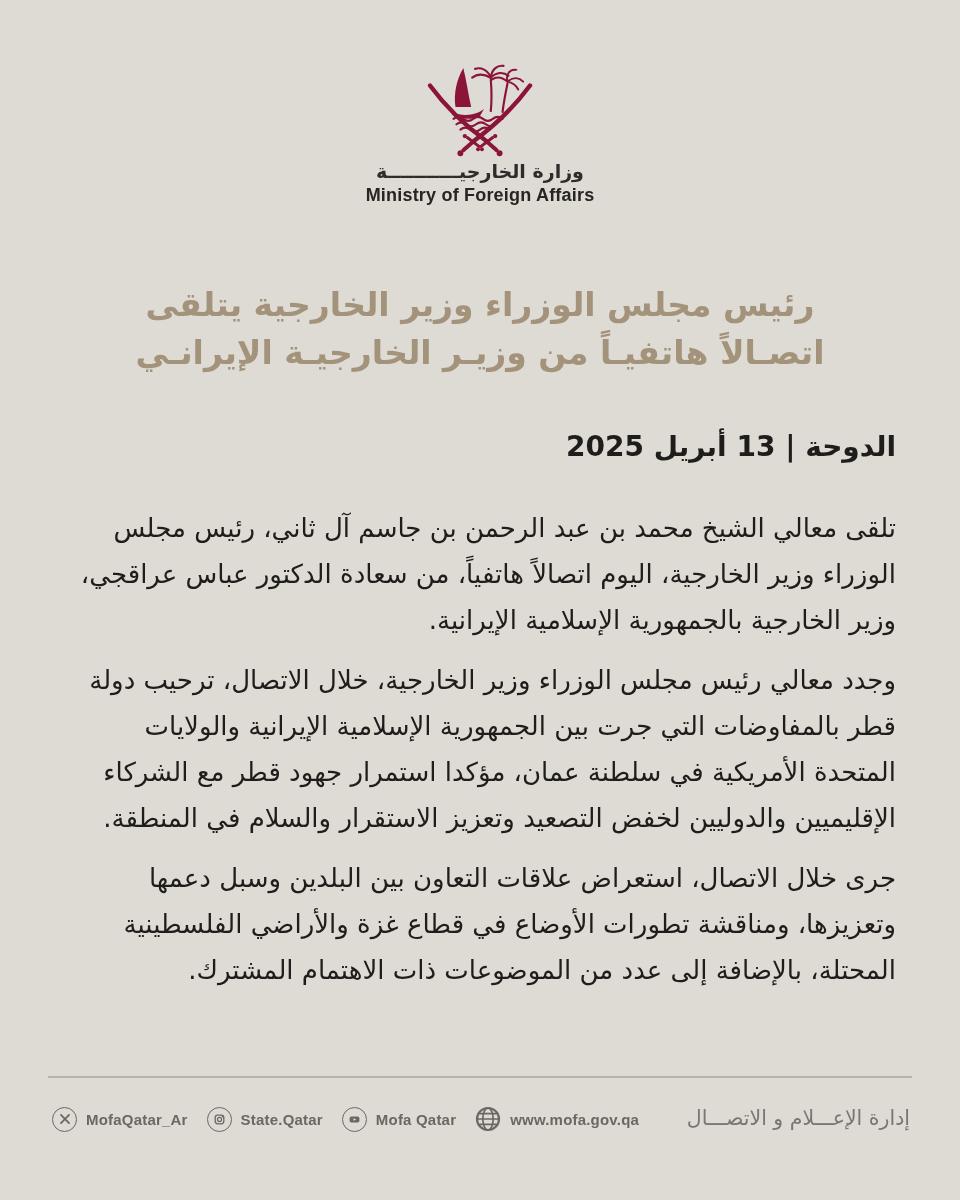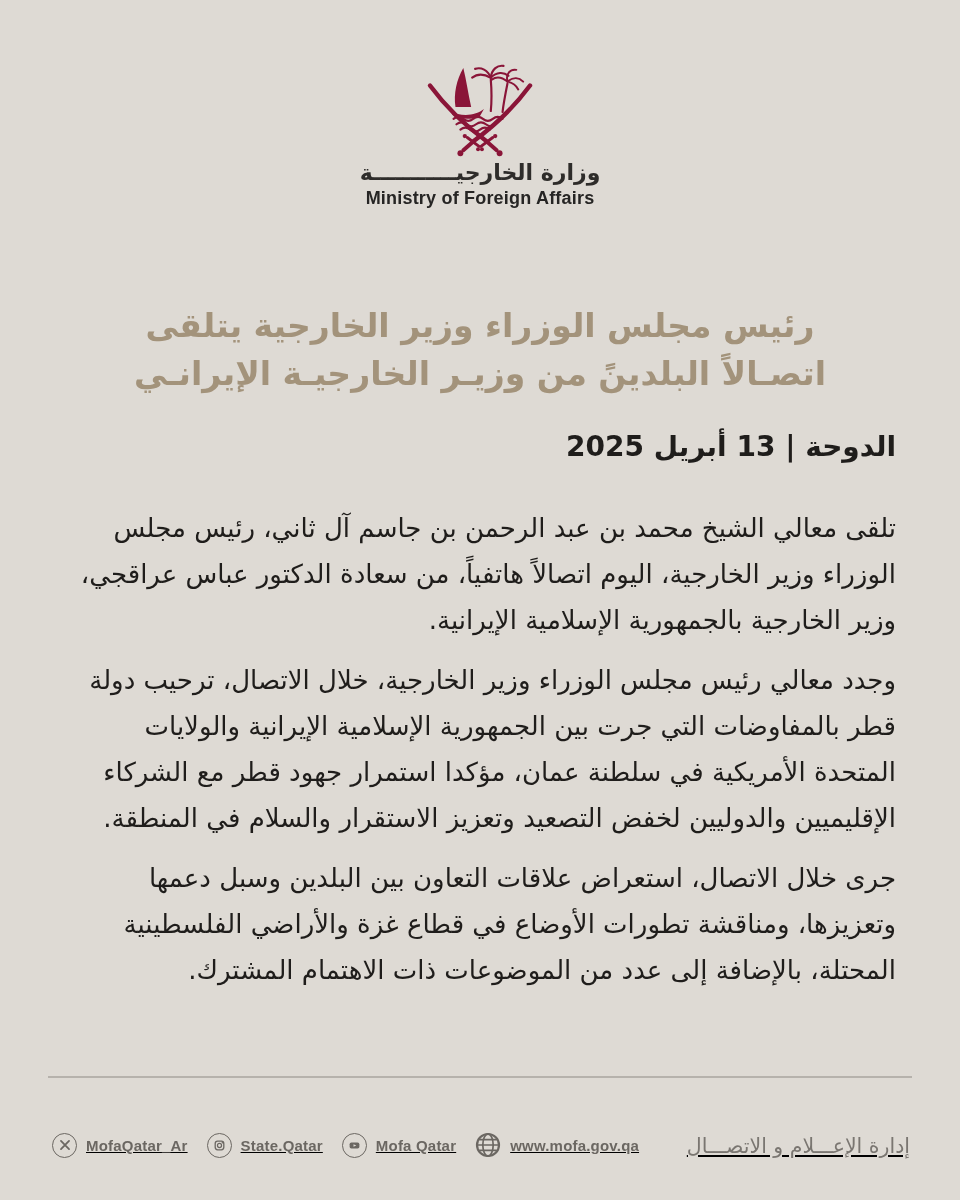--- a/index.html
+++ b/index.html
@@ -16,21 +16,21 @@
 
   
   .logo-block {
     position: absolute;
     top: 62px; left: 0; right: 0;
     text-align: center;
   }
   .logo-block svg.emblem { display: block; margin: 0 auto; }
   .logo-ar {
     margin-top: -4px;
-    font-size: 22px;
+    font-size: 19px;
     font-weight: bold;
     color: #2E2C2A;
     direction: rtl;
   }
   .logo-en {
     margin-top: 3px;
     font-size: 18px;
     font-weight: bold;
     color: #262524;
     letter-spacing: 0.2px;
@@ -40,21 +40,21 @@
     margin-top: 5px;
     font-size: 11.5px;
     font-weight: bold;
     color: #322F2D;
     direction: rtl;
   }
 
   
   .title-block {
     position: absolute;
-    top: 302px; left: 0; right: 0;
+    top: 281px; left: 0; right: 0;
     text-align: center;
     direction: rtl;
     font-size: 33px;
     font-weight: bold;
     color: #A3937B;
     line-height: 48px;
   }
 
   
   .content {
@@ -85,22 +85,21 @@
     height: 2px;
     background: #B6B2AC;
   }
   .footer {
     position: absolute;
     top: 1106px;
     left: 52px; right: 50px;
     height: 52px;
     display: flex;
     justify-content: space-between;
-    align-items: flex-end;
-    text-decoration: underline;
+    align-items: flex-start;
   }
   .social-row {
     display: flex;
     align-items: center;
     gap: 19px;
     direction: ltr;
   }
   .social-item {
     display: flex;
     align-items: center;
@@ -172,21 +171,21 @@
         <path d="M36,63.5 q5,-4 10,0 q5,4 10,0 q5,-4 10,0 q5,4 10,0" stroke-width="2.2"></path>
         <path d="M40,69 q5,-4 10,0 q5,4 10,0 q5,-4 10,0" stroke-width="2.2"></path>
       </g>
     </svg>
     <div class="logo-ar" dir="rtl">وزارة الخارجيـــــــــــة</div>
     <div class="logo-en">Ministry of Foreign Affairs</div>
   </header>
 
   <section class="title-block" dir="rtl">
     <div>رئيس مجلس الوزراء وزير الخارجية يتلقى</div>
-    <div>اتصـالاً البلدينً من وزيـر الخارجيـة الإيرانـي</div>
+    <div>اتصـالاً هاتفيـاً من وزيـر الخارجيـة الإيرانـي</div>
   </section>
 
   <main class="content" dir="rtl">
     <div class="dateline">الدوحة | 13 أبريل 2025</div>
     <p>تلقى معالي الشيخ محمد بن عبد الرحمن بن جاسم آل ثاني، رئيس مجلس الوزراء وزير الخارجية، اليوم اتصالاً هاتفياً، من سعادة الدكتور عباس عراقجي، وزير الخارجية بالجمهورية الإسلامية الإيرانية.</p>
     <p>وجدد معالي رئيس مجلس الوزراء وزير الخارجية، خلال الاتصال، ترحيب دولة قطر بالمفاوضات التي جرت بين الجمهورية الإسلامية الإيرانية والولايات المتحدة الأمريكية في سلطنة عمان، مؤكدا استمرار جهود قطر مع الشركاء الإقليميين والدوليين لخفض التصعيد وتعزيز الاستقرار والسلام في المنطقة.</p>
     <p>جرى خلال الاتصال، استعراض علاقات التعاون بين البلدين وسبل دعمها وتعزيزها، ومناقشة تطورات الأوضاع في قطاع غزة والأراضي الفلسطينية المحتلة، بالإضافة إلى عدد من الموضوعات ذات الاهتمام المشترك.</p>
   </main>
 
   <div class="divider"></div>

